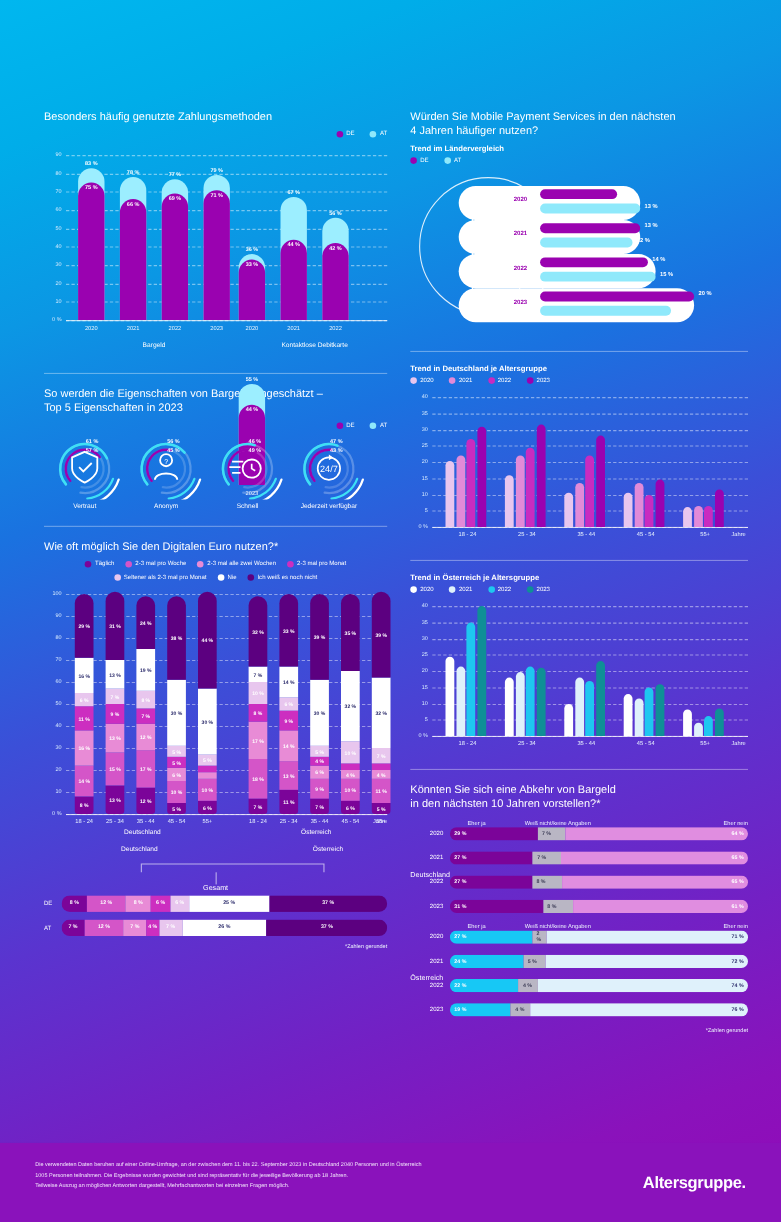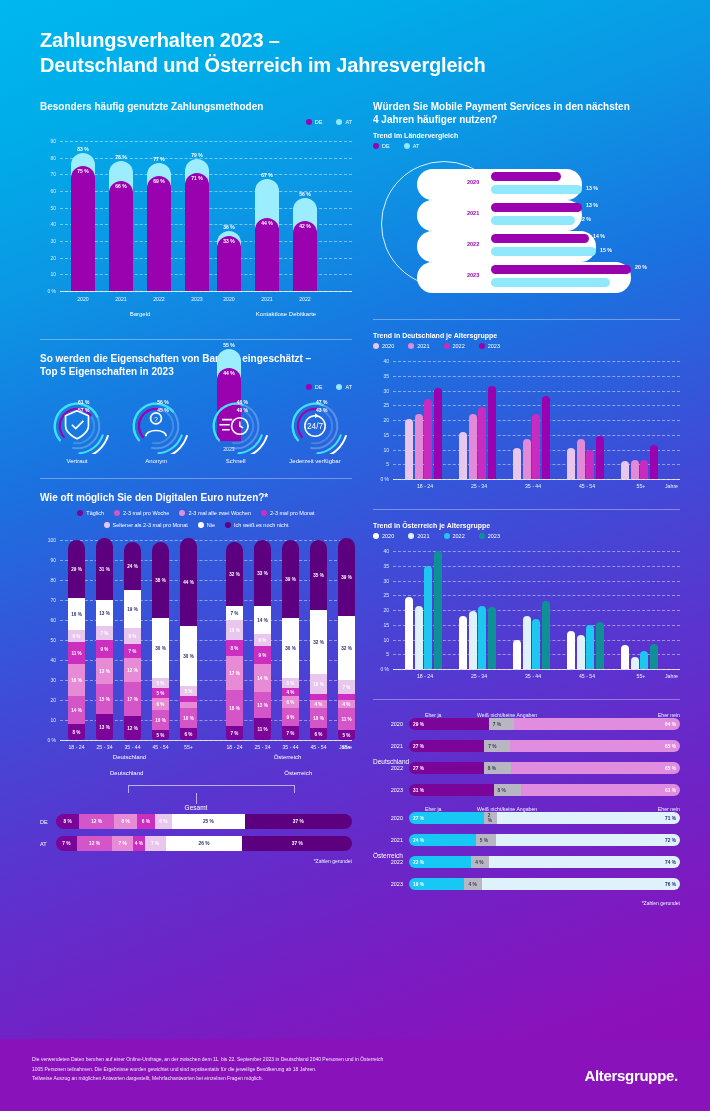--- a/index.html
+++ b/index.html
@@ -16,21 +16,21 @@
   .page { position: relative; width: 710px; height: 1111px; }
 
   
   .hdr { position: absolute; left: 40px; top: 28px; width: 640px; }
   .hdr h1 { font-size: 20px; font-weight: 700; line-height: 1.25; letter-spacing: -0.2px; }
 
   
   .colL { position: absolute; left: 40px; top: 100px; width: 312px; }
   .colR { position: absolute; left: 373px; top: 100px; width: 307px; }
 
-  .sect-title { font-size: 10px; font-weight: 700; line-height: 1.3; margin-bottom: 6px; }
+  .sect-title { font-size: 10px; font-weight: 400; line-height: 1.3; margin-bottom: 6px; }
   .sub-title { font-size: 7px; font-weight: 700; margin-bottom: 4px; }
   .divider { height: 1px; background: rgba(255,255,255,.35); margin: 14px 0 12px; }
 
   
   .legend { display: flex; gap: 14px; justify-content: flex-end; font-size: 5.5px; align-items: center; }
   .legend.left { justify-content: flex-start; }
   .legend.wrapc { flex-wrap: wrap; justify-content: center; gap: 6px 10px; }
   .lg { display: flex; align-items: center; gap: 3px; white-space: nowrap; }
   .dot { width: 6px; height: 6px; border-radius: 50%; display: inline-block; flex: none; }
 
@@ -44,21 +44,21 @@
   
   #chart1 { height: 170px; margin-top: 4px; }
   .c1col { position: relative; width: 24px; margin: 0 7px; height: 150px; }
   .c1at { position: absolute; bottom: 0; width: 24px; border-radius: 12px 12px 0 0; background: #9ceeff; }
   .c1de { position: absolute; bottom: 0; width: 24px; border-radius: 12px 12px 0 0; background: #9a02b0; }
   .c1lbl-at { position: absolute; left: 0; width: 24px; text-align: center; font-size: 5px; font-weight: 700; color: #fff; }
   .c1lbl-de { position: absolute; left: 0; width: 24px; text-align: center; font-size: 5px; font-weight: 700; color: #fff; }
   .grpname { font-size: 6px; color: #fff; text-align: center; }
 
   
-  .gauges { display: flex; justify-content: space-between; margin-top: 8px; }
+  .gauges { display: flex; margin-top: 8px; }
   .gauge { width: 74px; text-align: center; position: relative; }
   .gauge svg { display: block; margin: 0 auto; }
   .gval { position: absolute; font-size: 5px; font-weight: 700; white-space: nowrap; }
   .gname { font-size: 6px; margin-top: 4px; }
 
   
   #chart3 { height: 215px; margin-top: 6px; position: relative; }
   .st-col { position: absolute; bottom: 0; width: 17px; }
   .st-seg { position: absolute; width: 17px; left: 0; display: flex; align-items: center; justify-content: center; font-size: 4.6px; font-weight: 700; }
   .st-top { border-radius: 9px 9px 0 0; }
@@ -103,26 +103,20 @@
   
   .footer { position: absolute; left: 0; bottom: 0; width: 710px; height: 72px; background: #8a12bb; }
   .fnote { position: absolute; left: 32px; top: 16px; width: 470px; font-size: 5px; line-height: 1.9; color: #f2e6fb; }
   .brand { position: absolute; right: 32px; top: 28px; font-size: 15px; font-weight: 700; letter-spacing: -.3px; }
 </style>
 </head>
 <body>
 
 <div class="page">
 
-  <div class="hdr">
-    <h1>
-      <span>Zahlungsverhalten 2023 –</span><br>
-      <span>Deutschland und Österreich im Jahresvergleich</span>
-    </h1>
-  </div>
 
   <div class="colL">
 
     <div class="sect-title">Besonders häufig genutzte Zahlungsmethoden</div>
     <div class="legend" id="lg1">
         <span class="lg">
           <span class="dot" style="background: rgb(154, 2, 176);"></span>
           <span>DE</span>
         </span>
         <span class="lg">
@@ -643,20 +637,24 @@
         <div class="ag-bar" style="left: 248px; height: 23.6px; bottom: 0px; top: 102.4px; background: rgb(255, 255, 255);"></div>
         <div class="ag-bar" style="left: 257.5px; height: 11.8px; bottom: 0px; top: 114.2px; background: rgb(223, 241, 251);"></div>
         <div class="ag-bar" style="left: 267px; height: 17.7px; bottom: 0px; top: 108.3px; background: rgb(30, 199, 240);"></div>
         <div class="ag-bar" style="left: 276.5px; height: 25.075px; bottom: 0px; top: 100.925px; background: rgb(15, 143, 150);"></div>
         <div class="xlab" style="position: absolute; left: 242px; width: 52px; top: 130px;">55+</div>
         <div class="xlab" style="position: absolute; right: 2px; top: 130px;">Jahre</div>
       </div>
 
     <div class="divider"></div>
 
+    <div class="sect-title">
+      <span>Könnten Sie sich eine  Abkehr von Bargeld</span><br>
+      <span>in den nächsten 10 Jahren vorstellen?*</span>
+    </div>
     <div id="abkehrBlock" style="position:relative;margin-top:8px;">
         <div style="position: relative; margin-bottom: 6px;">
           <div class="ab-head">
             <span style="width:52px">Eher ja</span>
       <span style="width:120px">Weiß nicht/keine Angaben</span>
       <span style="flex:1;text-align:right">Eher nein</span>
           </div>
           <div class="ctry-lbl" style="left: 0px; top: 46px;">Deutschland</div>
           <div class="ab-row">
             <div class="ab-year">2020</div>

